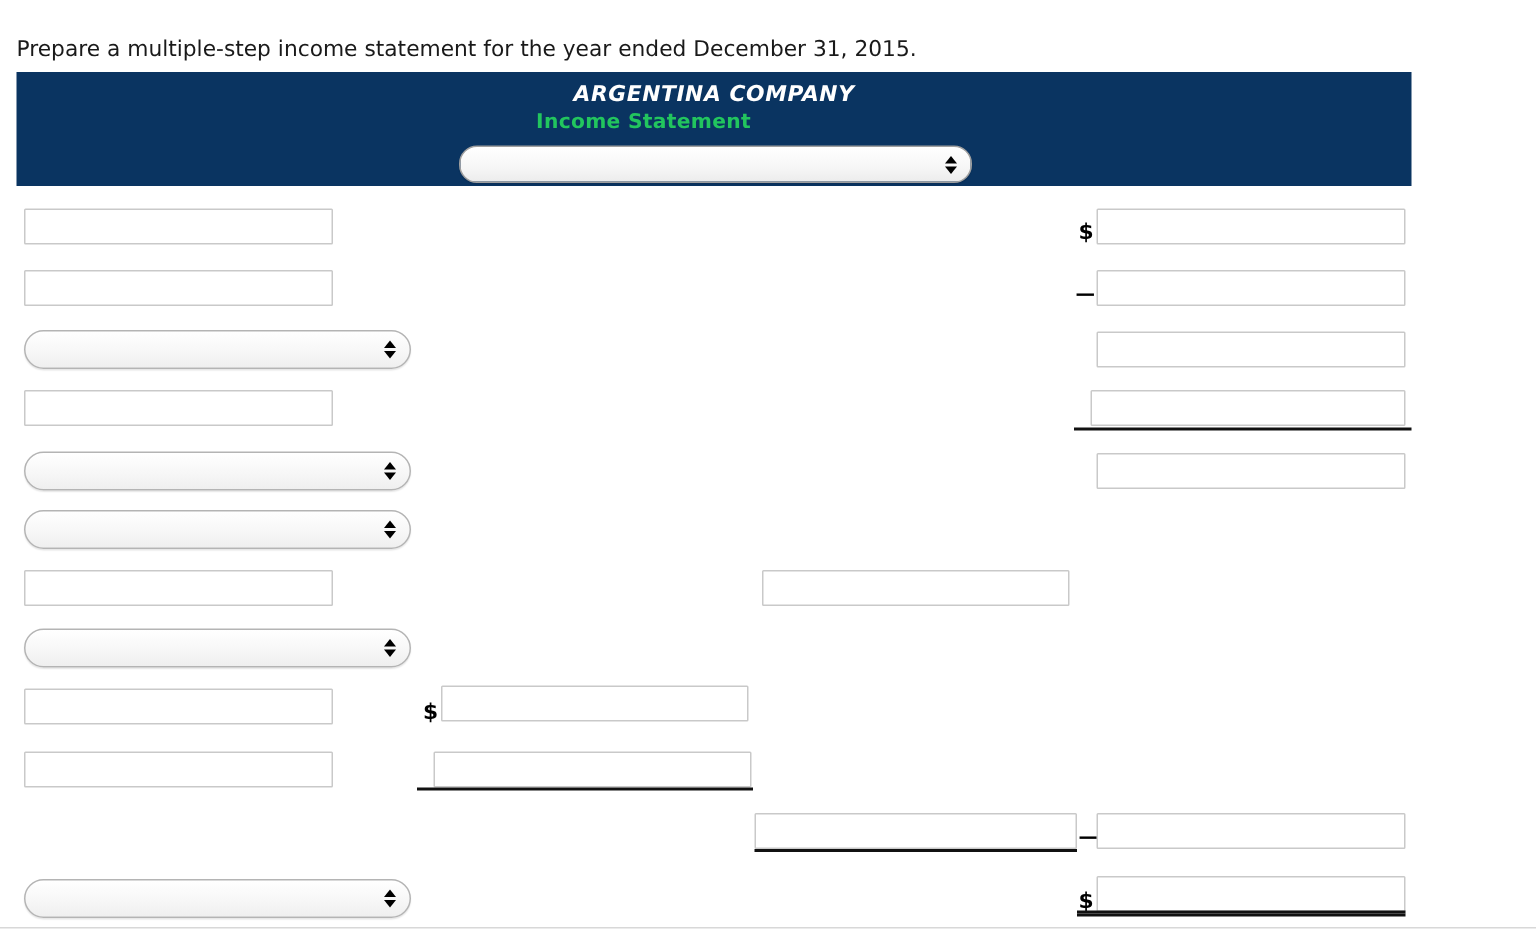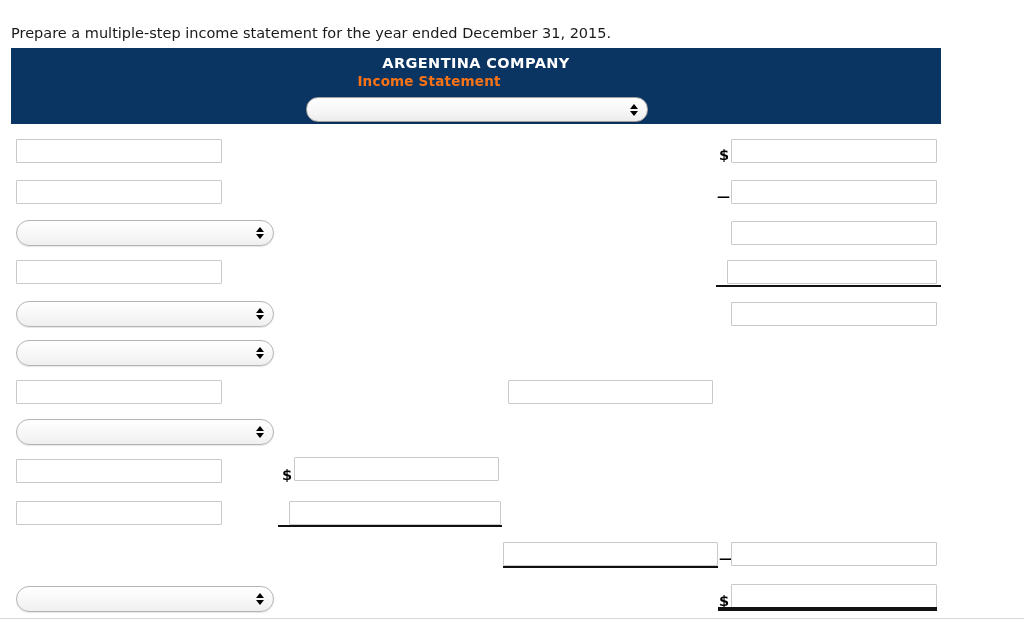--- a/index.html
+++ b/index.html
@@ -42,28 +42,29 @@
   #stmt-header .company-name {
     position: absolute;
     left: 0;
     top: 7px;
     width: 930px;
     text-align: center;
     color: #ffffff;
     font-size: 14.5px;
     font-weight: bold;
     letter-spacing: 0.4px;
+    font-style: italic;
   }
   #stmt-header .stmt-title {
     position: absolute;
     left: 0;
     top: 25px;
     width: 836px;
     text-align: center;
-    color: #f97316;
+    color: #22c55e;
     font-size: 13.5px;
     font-weight: bold;
     letter-spacing: 0.2px;
   }
 
   
   .txt {
     position: absolute;
     height: 24px;
     background: #ffffff;

